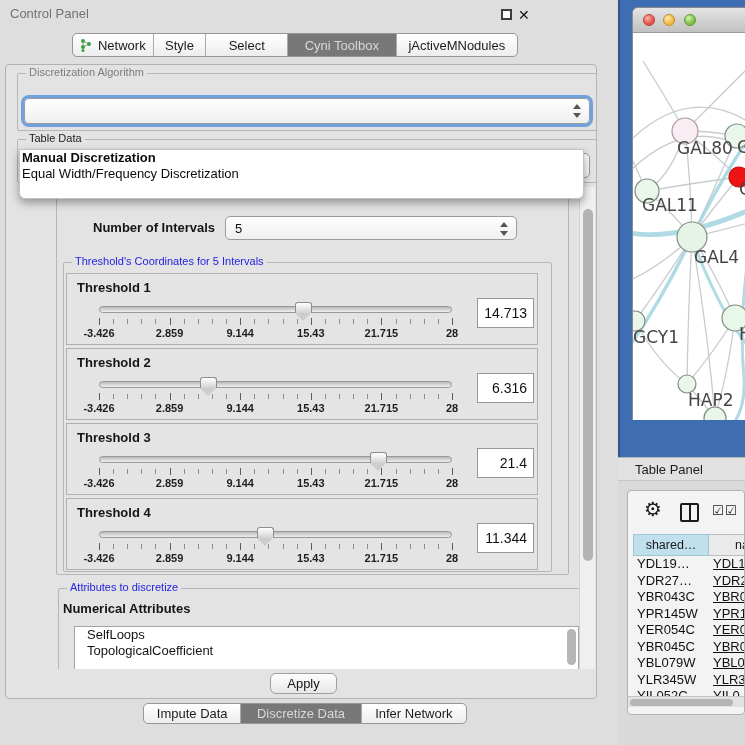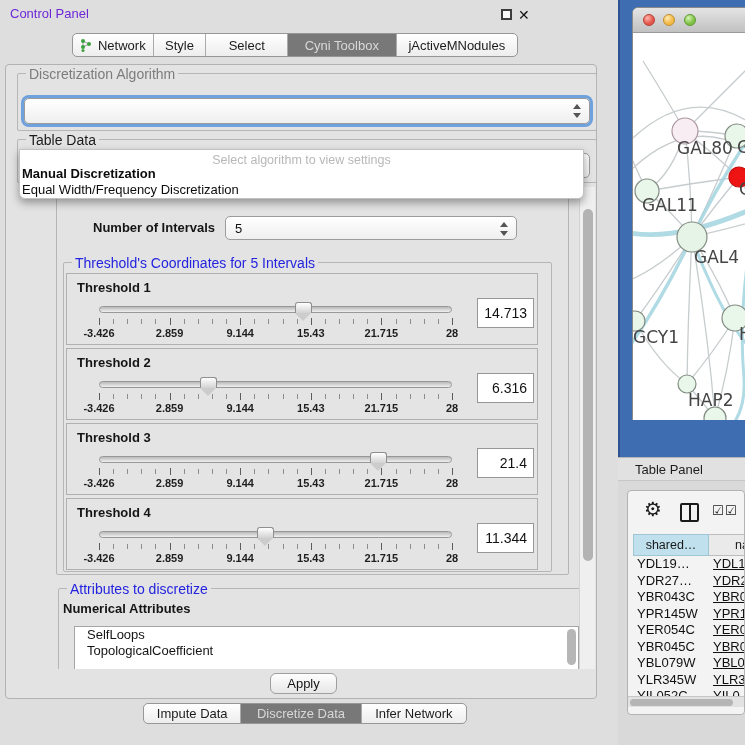--- a/index.html
+++ b/index.html
@@ -1,34 +1,34 @@
 <!DOCTYPE html>
 <html><head>
 <meta charset="utf-8">
 <style>
   * { box-sizing: border-box; margin: 0; padding: 0; }
   html,body { width:745px; height:745px; }
   body { font-family: "Liberation Sans", "DejaVu Sans", sans-serif; background:#dedede; position:relative; overflow:hidden; }
   .abs { position:absolute; }
 
   
-  #cp-title { left:10px; top:6px; font-size:13px; color:#6d28d9; }
+  #cp-title { left:10px; top:6px; font-size:13px; color:#737373; }
   #cp-winbtns { right:222px; top:8px; }
   .win-square { position:absolute; left:0; top:2px; width:11px; height:11px; border:2px solid #3c3c3c; background:#fafafa; }
   .win-close  { position:absolute; left:17px; top:0; font-size:14px; font-weight:bold; color:#111; }
 
   .seg-bar { display:flex; border:1px solid #979797; border-radius:5px; background:linear-gradient(#ffffff,#ededed); overflow:hidden; height:24px; }
   .seg { display:flex; align-items:center; justify-content:center; gap:5px; font-size:13px; color:#1c1c1c; border-left:1px solid #ababab; height:100%; }
   .seg:first-child { border-left:none; }
   .seg.sel { background:#787878; color:#d8d8d8; }
 
   #content-panel { left:5px; top:64px; width:592px; height:635px; background:#e3e3e3; border:1px solid #b2b2b2; border-radius:4px; }
 
   .groupbox { position:absolute; border:1px solid #b6b6b6; border-radius:2px; }
-  .group-label { position:absolute; top:-8px; left:8px; background:#e3e3e3; padding:0 3px; font-size:14px; }
+  .group-label { position:absolute; top:-8px; left:8px; background:#e3e3e3; padding:0 3px; font-size:11px; }
   .gl-black { color:#1c1c1c; }
   .gl-gray  { color:#7c7c7c; }
   .gl-green { color:#0fc40f; }
   .gl-blue  { color:#2323e0;text-align:right; }
 
   .combo { position:absolute; background:linear-gradient(#ffffff,#efefef); border:1px solid #9b9b9b; border-radius:5px; font-size:13px; color:#111; }
   .combo .cv { position:absolute; left:9px; top:4px; }
   .stepper { position:absolute; right:8px; top:4px; width:9px; height:16px; }
   .stepper .up, .stepper .dn { position:absolute; left:1px; width:0; height:0; border-left:4px solid transparent; border-right:4px solid transparent; }
   .stepper .up { top:1px; border-bottom:5px solid #555; }
@@ -136,21 +136,20 @@
     <span class="group-label gl-gray">Discretization Algorithm</span>
     <div class="combo focus-ring" style="left:6px; top:24px; width:566px; height:26px;">
       <div class="stepper">
           <div class="up"></div>
           <div class="dn"></div>
         </div>
     </div>
   </div>
 
   <div class="abs" id="algo-popup">
-    <div class="ph">Select algorithm to view settings</div>
     <div class="it b">Manual Discretization</div>
     <div class="it">Equal Width/Frequency Discretization</div>
   </div>
 
   <div class="groupbox" style="left:11px; top:74px; width:580px; height:44px;">
     <span class="group-label gl-black">Table Data</span>
     <div class="combo" style="left:6px; top:13px; width:566px; height:25px;">
       <span class="cv">galFiltered.sif default node</span>
       <div class="stepper">
           <div class="up"></div>

